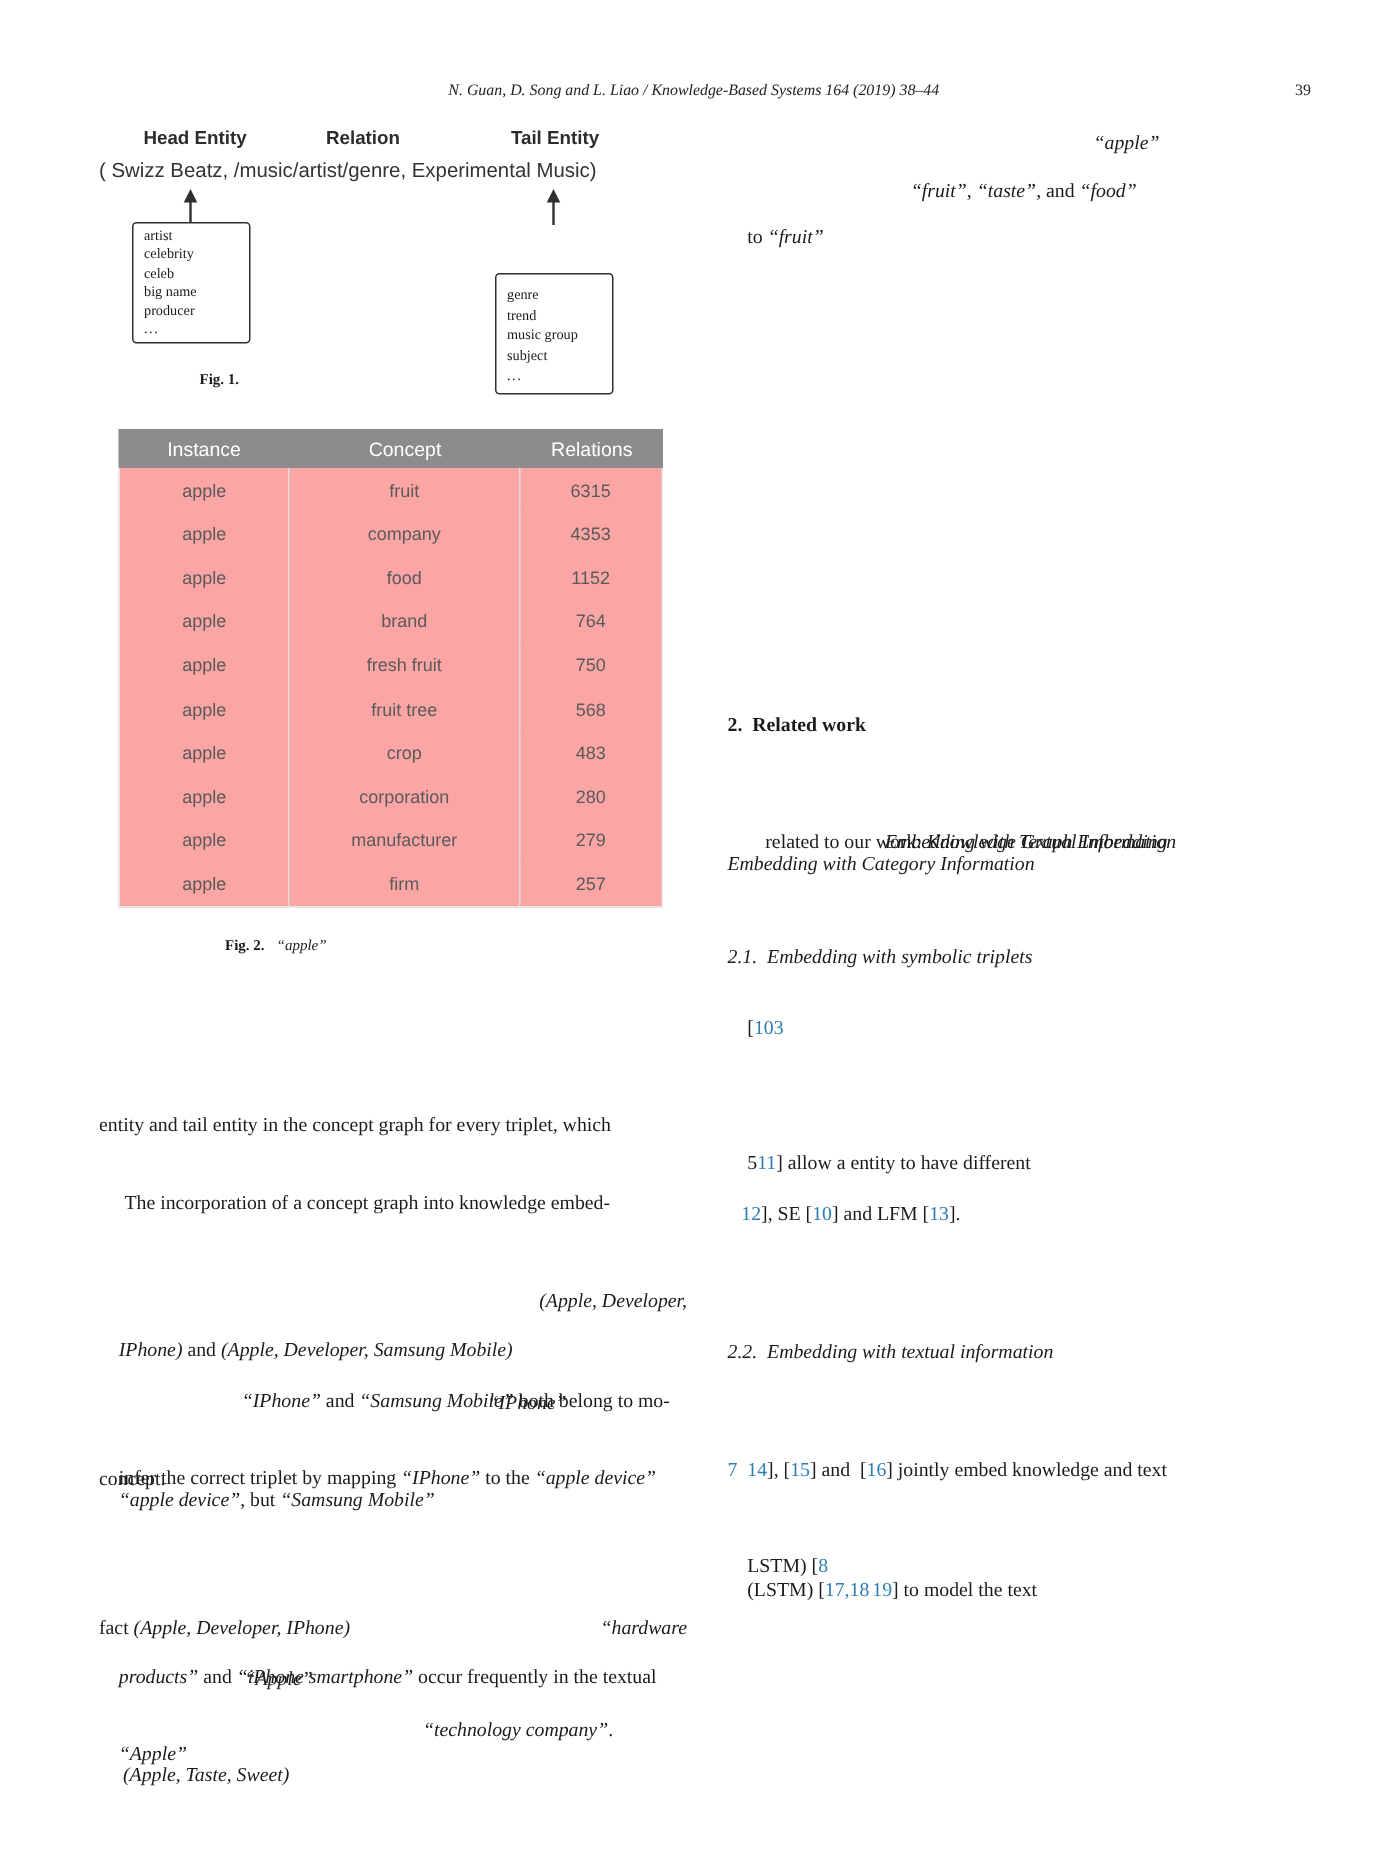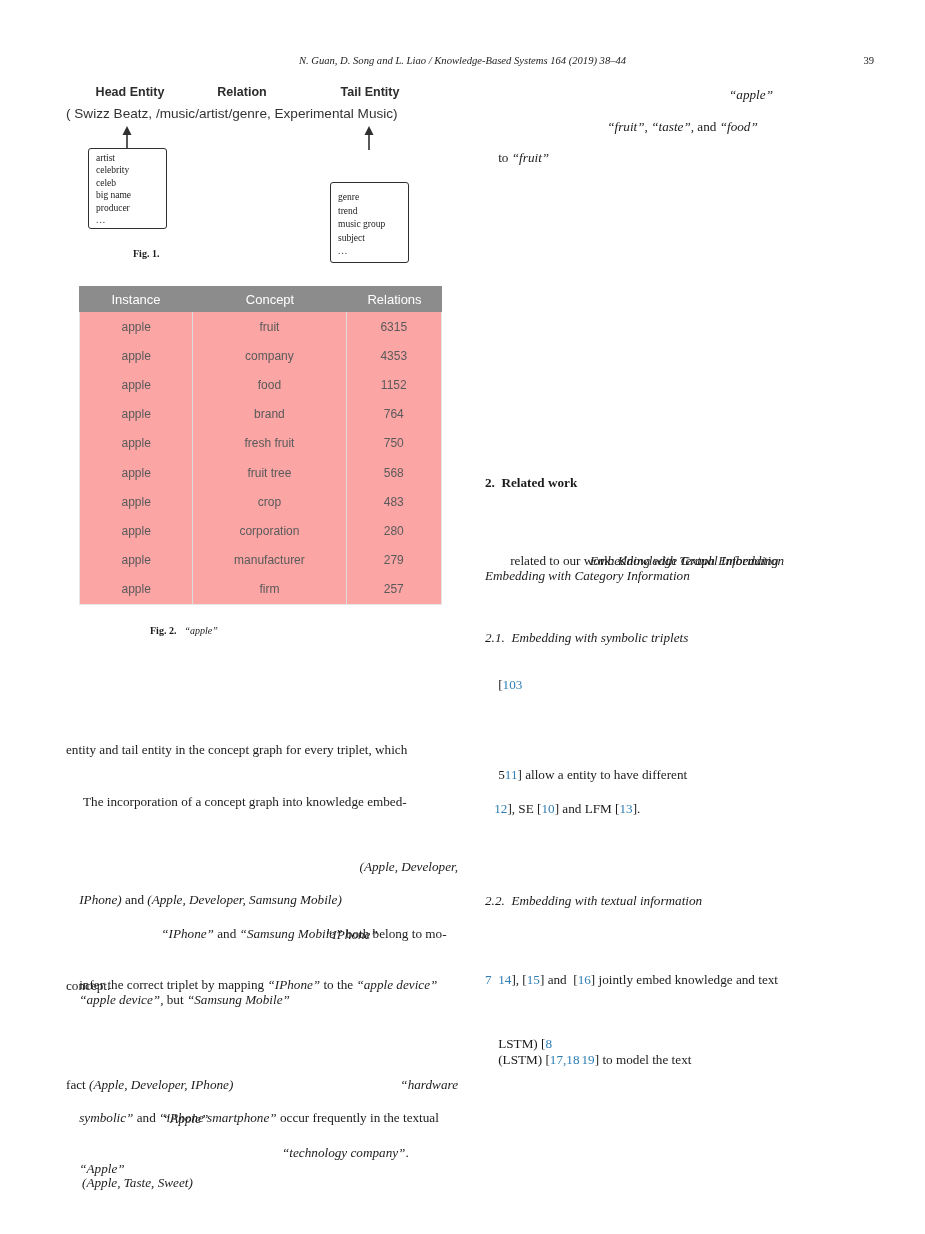--- a/index.html
+++ b/index.html
@@ -165,21 +165,21 @@
   </div>
   <div class="ln" style="top:961px;left:66px;">
     <span>infer the correct triplet by mapping </span><span class="it">“IPhone”</span><span> to the </span><span class="it">“apple device”</span>
   </div>
   <div class="ln" style="top:978px;left:66px;">concept.</div>
   <div class="ln flexln" style="top:1077px;left:66px;">
     <span><span>fact </span><span class="it">(Apple, Developer, IPhone)</span></span>
     <span class="it">“hardware</span>
   </div>
   <div class="ln" style="top:1094px;left:66px;">
-    <span class="it">symbolic”</span><span> and </span><span class="it">“iPhone smartphone”</span><span> occur frequently in the textual</span>
+    <span class="it">products”</span><span> and </span><span class="it">“iPhone smartphone”</span><span> occur frequently in the textual</span>
   </div>
   <div class="ln it" style="top:1111px;left:163px;">“Apple”</div>
   <div class="ln it" style="top:1128px;left:82px;margin-top:47px;">(Apple, Taste, Sweet)</div>
   <div class="ln" style="top:1145px;left:66px;width:392px;">
     <span class="it">“Apple”</span>
     <span style="position:absolute;left:216px;top:0;"><span class="it">“technology company”</span><span>.</span></span>
   </div>
 
   <div class="ln it" style="top:87px;left:729px;">“apple”</div>
   <div class="ln" style="top:103px;left:594px;">

